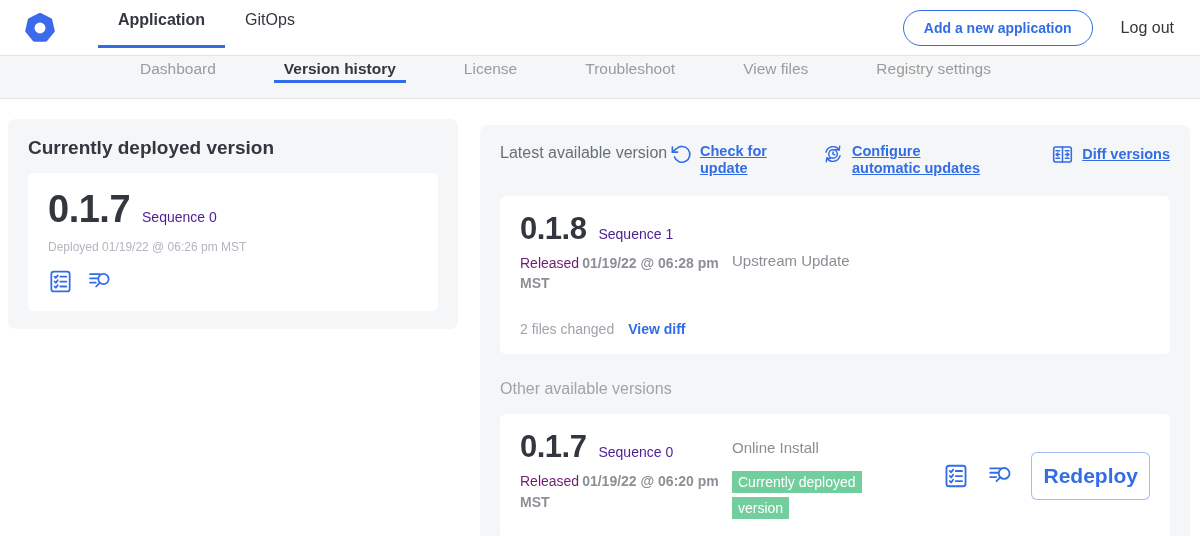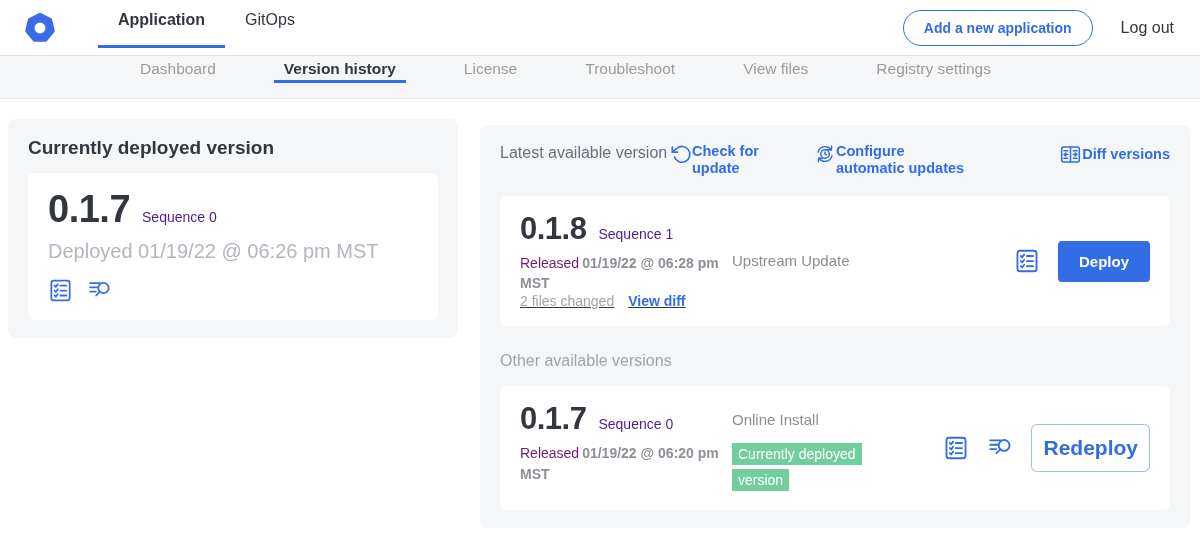--- a/index.html
+++ b/index.html
@@ -48,38 +48,38 @@
   .main{display:flex;align-items:flex-start;gap:22px;padding:20px 10px 0 8px;}
   .panel{background:#f5f6f8;border-radius:8px;padding:18px 20px;}
   .left-panel{width:450px;}
   .right-panel{flex:1;margin-top:6px;padding-bottom:18px;}
   .left-panel h2{font-size:19px;font-weight:700;color:#32363e;margin-bottom:14px;}
   .card{background:#fff;border-radius:6px;padding:17px 20px;}
   .version-row{display:flex;align-items:baseline;}
   .version-big{font-size:38px;font-weight:700;letter-spacing:-.5px;color:#32363e;line-height:1;}
   .version-card .version-big{font-size:31px;}
   .sequence{font-size:14px;color:#4c1d95;margin-left:12px;}
-  .deployed-line{font-size:20px;color:#b2b6bd;margin-top:12px;}
+  .deployed-line{font-size:12px;color:#b2b6bd;margin-top:12px;}
   .icon-row{display:flex;gap:14px;margin-top:15px;color:var(--accent-blue);}
   .icon-btn{cursor:pointer;color:var(--accent-blue);display:inline-flex;}
   
   .panel-header{display:flex;align-items:flex-start;margin-bottom:18px;}
   .panel-title{font-size:16px;font-weight:500;color:#64707b;line-height:1.3;width:170px;}
-  .action{display:flex;align-items:flex-start;color:var(--accent-blue);cursor:pointer;}
+  .action{display:flex;align-items:flex-start;gap:8px;color:var(--accent-blue);cursor:pointer;text-decoration:underline;}
   .action-label{font-size:14.5px;font-weight:600;line-height:1.2;}
   .w72{width:74px;} .w138{width:140px;}
   .action.configure{margin-left:48px;}
   .action.diff{margin-left:auto;align-items:center;}
   
   .version-card{display:flex;align-items:stretch;}
   .vc-col1{width:208px;flex:none;}
   .released{font-size:14px;line-height:1.45;margin-top:9px;}
   .released .pfx{color:#701a75;margin-right:3px;}
   .released .date{color:#8c9096;font-weight:600;}
-  .files-row{display:flex;align-items:center;margin-top:0;font-size:14px;text-decoration:underline;}
+  .files-row{display:flex;align-items:center;margin-top:28px;font-size:14px;}
   .files-label{color:#9fa4ab;}
   .view-diff{color:var(--accent-blue);font-weight:600;margin-left:14px;cursor:pointer;}
   .vc-col2{flex:1;padding-left:4px;}
   .latest .vc-col2{padding-top:39px;}
   .other-card .vc-col2{padding-top:8px;}
   .source-label{font-size:15px;color:#8a8e94;font-weight:500;}
   .badge-wrap{width:158px;margin-top:12px;line-height:1.6;}
   .badge{
     background:var(--badge-green);color:#fff;font-size:14px;
     padding:3px 6px;-webkit-box-decoration-break:clone;box-decoration-break:clone;
@@ -234,64 +234,50 @@
           </div>
           <p class="released"><span class="pfx">Released</span><span class="date">01/19/22 @ 06:28 pm MST</span></p>
           <div class="files-row">
             <span class="files-label">2 files changed</span>
             <span class="view-diff">View diff</span>
           </div>
         </div>
         <div class="vc-col2">
           <span class="source-label">Upstream Update</span>
         </div>
+      </div>
+
+      <h4 class="other-header">Other available versions</h4>
+
+      <div class="card version-card other-card">
+        <div class="vc-col1">
+          <div class="version-row">
+            <span class="version-big">0.1.7</span>
+            <span class="sequence">Sequence 0</span>
+          </div>
+          <p class="released"><span class="pfx">Released</span><span class="date">01/19/22 @ 06:20 pm MST</span></p>
+        </div>
+        <div class="vc-col2">
+          <span class="source-label">Online Install</span>
+          <div class="badge-wrap">
+            <span class="badge">Currently deployed version</span>
+          </div>
+        </div>
         <div class="vc-actions">
           <span class="icon-btn">
             <svg width="26" height="26" viewBox="0 0 24 24" fill="none" stroke="currentColor" stroke-width="1.7" stroke-linecap="round" stroke-linejoin="round">
               <rect x="3.2" y="2.5" width="17.6" height="19" rx="2.4"></rect>
               <polyline points="6.3,7.3 7.5,8.6 9.4,6.1"></polyline>
                 <line x1="11.8" y1="7.4" x2="17.6" y2="7.4"></line>
               <polyline points="6.3,12 7.5,13.3 9.4,10.8"></polyline>
                 <line x1="11.8" y1="12.1" x2="17.6" y2="12.1"></line>
               <polyline points="6.3,16.7 7.5,18 9.4,15.5"></polyline>
                 <line x1="11.8" y1="16.8" x2="17.6" y2="16.8"></line>
             </svg>
           </span>
-          <button class="deploy-btn">Deploy</button>
-        </div>
-      </div>
-
-      <h4 class="other-header">Other available versions</h4>
-
-      <div class="card version-card other-card">
-        <div class="vc-col1">
-          <div class="version-row">
-            <span class="version-big">0.1.7</span>
-            <span class="sequence">Sequence 0</span>
-          </div>
-          <p class="released"><span class="pfx">Released</span><span class="date">01/19/22 @ 06:20 pm MST</span></p>
-        </div>
-        <div class="vc-col2">
-          <span class="source-label">Online Install</span>
-          <div class="badge-wrap">
-            <span class="badge">Currently deployed version</span>
-          </div>
-        </div>
-        <div class="vc-actions">
-          <span class="icon-btn">
-            <svg width="26" height="26" viewBox="0 0 24 24" fill="none" stroke="currentColor" stroke-width="1.7" stroke-linecap="round" stroke-linejoin="round">
-              <rect x="3.2" y="2.5" width="17.6" height="19" rx="2.4"></rect>
-              <polyline points="6.3,7.3 7.5,8.6 9.4,6.1"></polyline>
-                <line x1="11.8" y1="7.4" x2="17.6" y2="7.4"></line>
-              <polyline points="6.3,12 7.5,13.3 9.4,10.8"></polyline>
-                <line x1="11.8" y1="12.1" x2="17.6" y2="12.1"></line>
-              <polyline points="6.3,16.7 7.5,18 9.4,15.5"></polyline>
-                <line x1="11.8" y1="16.8" x2="17.6" y2="16.8"></line>
-            </svg>
-          </span>
           <span class="icon-btn">
             <svg width="26" height="26" viewBox="0 0 24 24" fill="none" stroke="currentColor" stroke-width="1.7" stroke-linecap="round">
               <line x1="3" y1="5" x2="12.5" y2="5"></line>
                 <line x1="3" y1="9" x2="10.5" y2="9"></line>
                 <line x1="3" y1="13" x2="8.5" y2="13"></line>
               <circle cx="15.8" cy="9.6" r="5"></circle>
                 <line x1="12.2" y1="13.3" x2="8.8" y2="16.8"></line>
             </svg>
           </span>
           <button class="redeploy-btn">Redeploy</button>

